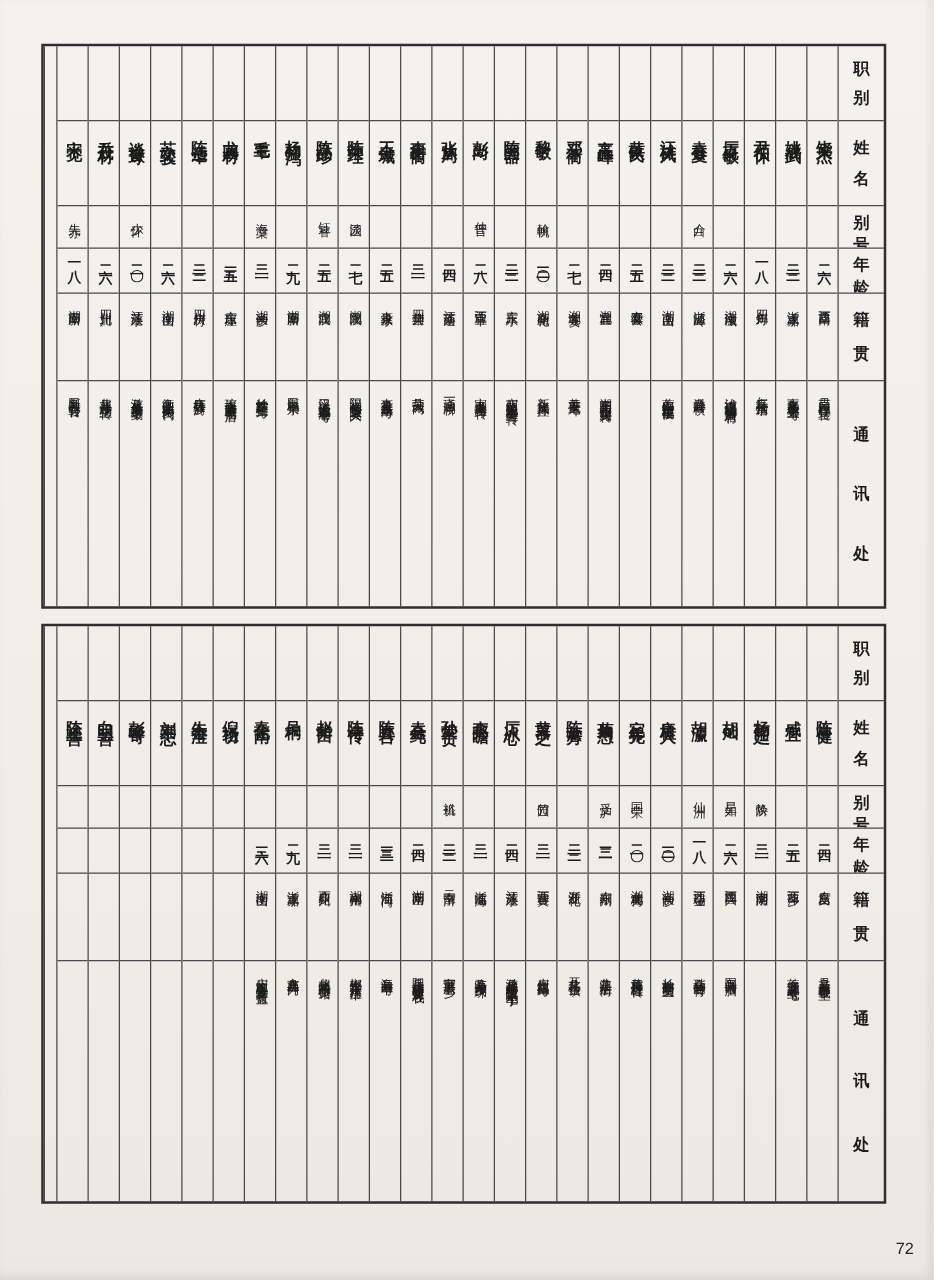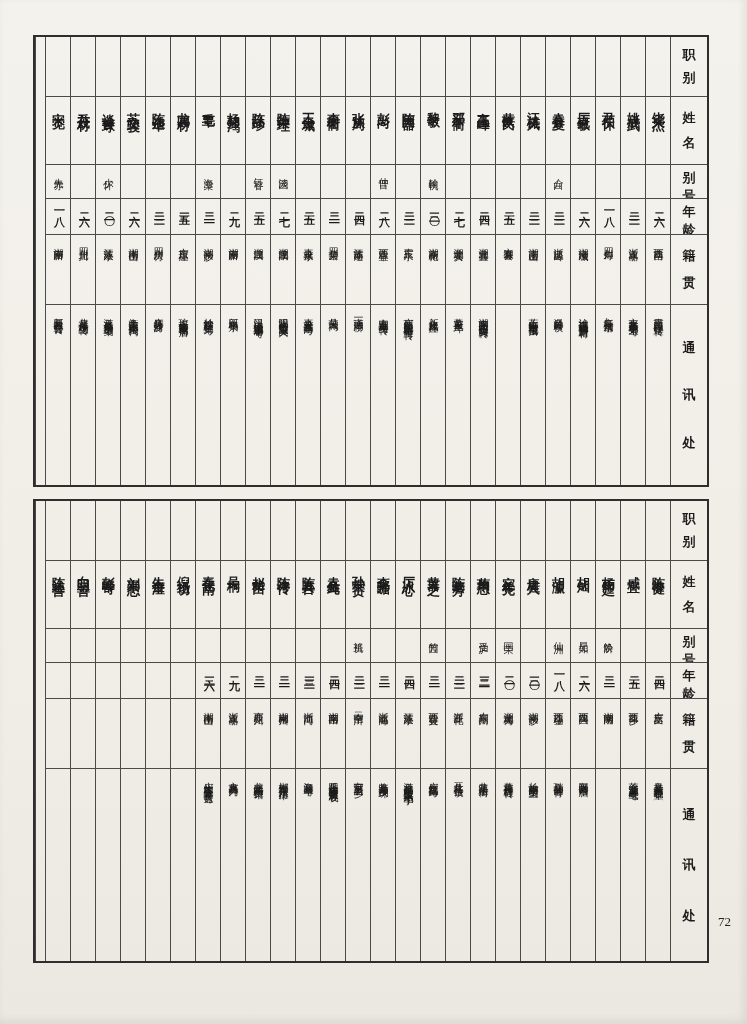--- a/index.html
+++ b/index.html
@@ -42,22 +42,22 @@
   .r1 .vt { font-size:13px; letter-spacing:3px; font-weight:700; }
   .r2 .vt { font-size:10px; letter-spacing:2px; }
   .r3 .vt { font-size:11px; letter-spacing:3px; font-weight:600; }
   .r4 .vt { font-size:10px; letter-spacing:1px; }
   .r5 .vt { font-size:10px; letter-spacing:1px; line-height:12px; }
   .cell.label {
     flex-direction:column; justify-content:space-evenly; align-items:center;
     font-size:13px; font-weight:700; padding:4px 0;
   }
   .page-number {
-    position:absolute; top:914px; right:16px;
-    font-size:13px; font-family:Liberation Serif, serif; color:#222;
+    position:absolute; top:991px; right:16px;
+    font-size:13px; font-family:Liberation Sans, sans-serif; color:#222;
   }
 </style>
 </head>
 <body>
 
 <div class="page">
   <div class="table" id="table-0">
       <div class="col head">
         <div class="cell r0 label">
           <span>职</span>

